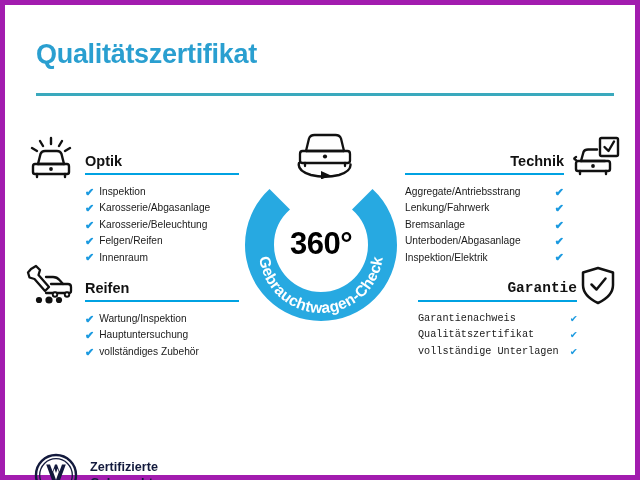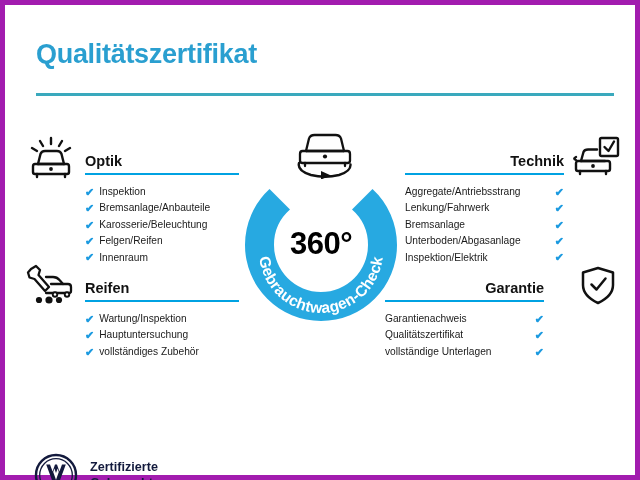--- a/index.html
+++ b/index.html
@@ -80,21 +80,21 @@
   .sec-right .item { justify-content: space-between; }
   .sec-right .check { margin-left: 5px; }
 
   
   #sec-optik    { left: 80px;  top: 142px; width: 154px; }
   #sec-optik .sec-rule { width: 154px; }
   #sec-wartung  { left: 80px;  top: 269px; width: 154px; }
   #sec-wartung .sec-rule { width: 154px; }
   #sec-technik  { left: 400px; top: 142px; width: 159px; }
   #sec-technik .sec-rule { width: 159px; }
-  #sec-garantie { left: 380px; top: 269px; width: 159px; }
+  #sec-garantie { left: 413px; top: 269px; width: 159px; font-family: Liberation Mono, monospace; }
   #sec-garantie .sec-rule { width: 159px; }
 
   
   .corner-icon { position: absolute; }
   #icon-optik    { left: 22px;  top: 131px; }
   #icon-wartung  { left: 20px;  top: 258px; }
   #icon-technik  { left: 566px; top: 130px; }
   #icon-garantie { left: 574px; top: 259px; }
 
   
@@ -254,21 +254,21 @@
       <div class="sec-title">Optik</div>
       <div class="sec-rule"></div>
     </div>
     <div class="items">
       <div class="item">
           <span class="check">✔</span>
           <span>Inspektion</span>
         </div>
       <div class="item">
           <span class="check">✔</span>
-          <span>Bremsanlage/Anbauteile</span>
+          <span>Karosserie/Abgasanlage</span>
         </div>
       <div class="item">
           <span class="check">✔</span>
           <span>Karosserie/Beleuchtung</span>
         </div>
       <div class="item">
           <span class="check">✔</span>
           <span>Felgen/Reifen</span>
         </div>
       <div class="item">

